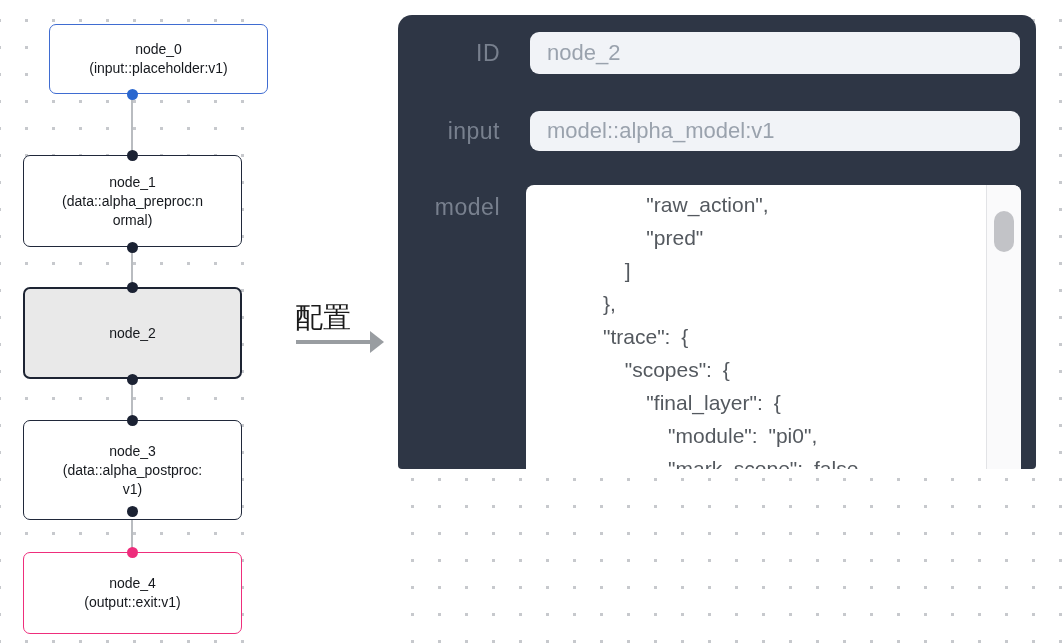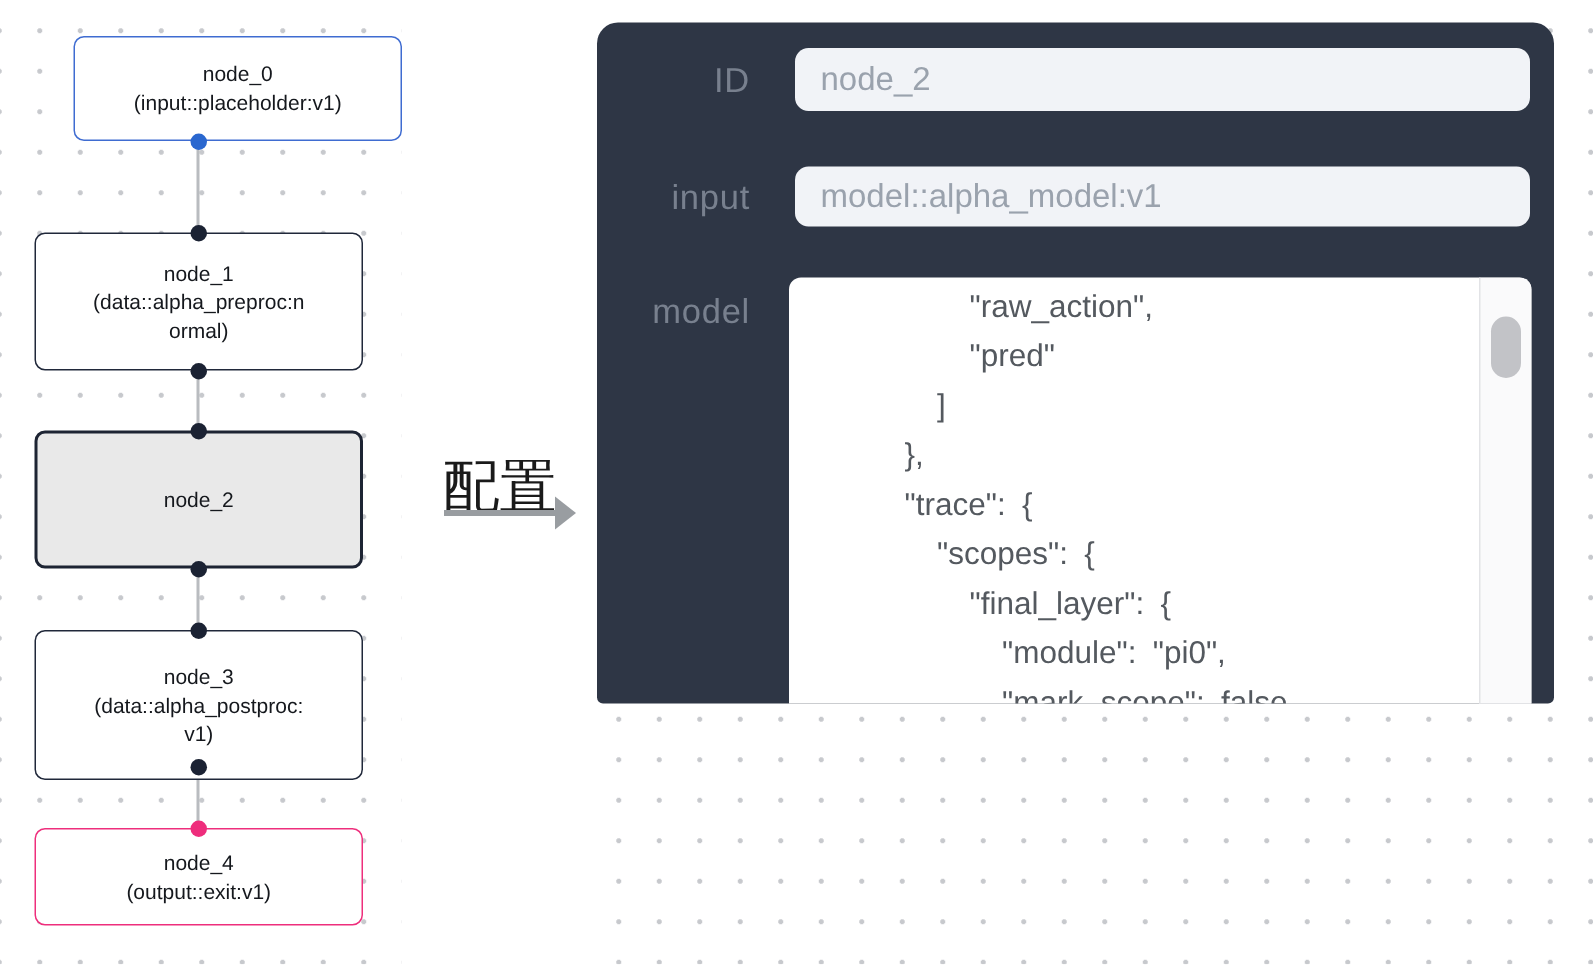--- a/index.html
+++ b/index.html
@@ -16,34 +16,34 @@
   
   .flow-node{position:absolute;left:23px;width:219px;background:#ffffff;
     border:1.5px solid #20283a;border-radius:7px;display:flex;flex-direction:column;
     justify-content:center;align-items:center;text-align:center;
     font-size:14px;line-height:19px;color:#15181d;}
   .flow-node .subtitle{white-space:pre-line;}
   #node-0{top:24px;height:70px;border-color:#3f6cd1;margin-left:26px;}
   #node-1{top:155px;height:92px;align-items:center;}
   #node-2{top:287px;height:92px;border:2px solid #1d2433;background:#e9e9e9;}
   #node-3{top:420px;height:100px;}
-  #node-4{top:552px;height:65px;border-color:#ee2e7c;}
+  #node-4{top:552px;height:82px;border-color:#ee2e7c;}
 
   .edge{position:absolute;left:131px;width:2px;background:#b9bcc0;}
   #edge-0{top:94px;height:62px;}
   #edge-1{top:247px;height:41px;}
   #edge-2{top:379px;height:42px;}
   #edge-3{top:511px;height:42px;}
 
   .handle{position:absolute;left:127px;width:11px;height:11px;border-radius:50%;background:#1b2233;}
   .handle.blue{background:#2a67cf;}
   .handle.pink{background:#ee2d7c;}
 
   
-  #annot-label{position:absolute;left:295px;top:299px;font-size:38px;color:#1a1a1a;}
+  #annot-label{position:absolute;left:295px;top:299px;font-size:28px;color:#1a1a1a;}
   #annot-arrow{position:absolute;left:296px;top:329px;width:92px;height:26px;}
   #annot-arrow .shaft{position:absolute;left:0;top:11px;width:76px;height:4px;background:#999da1;}
   #annot-arrow .head{position:absolute;left:74px;top:2px;width:0;height:0;
     border-left:14px solid #999da1;border-top:11px solid transparent;border-bottom:11px solid transparent;}
 
   
   #panel{position:absolute;left:398px;top:15px;width:638px;height:454px;
     background:#2e3645;border-radius:14px 14px 4px 4px;overflow:hidden;}
   .field-label{position:absolute;left:0;width:102px;text-align:right;
     color:#78808e;font-size:23px;letter-spacing:.5px;}

